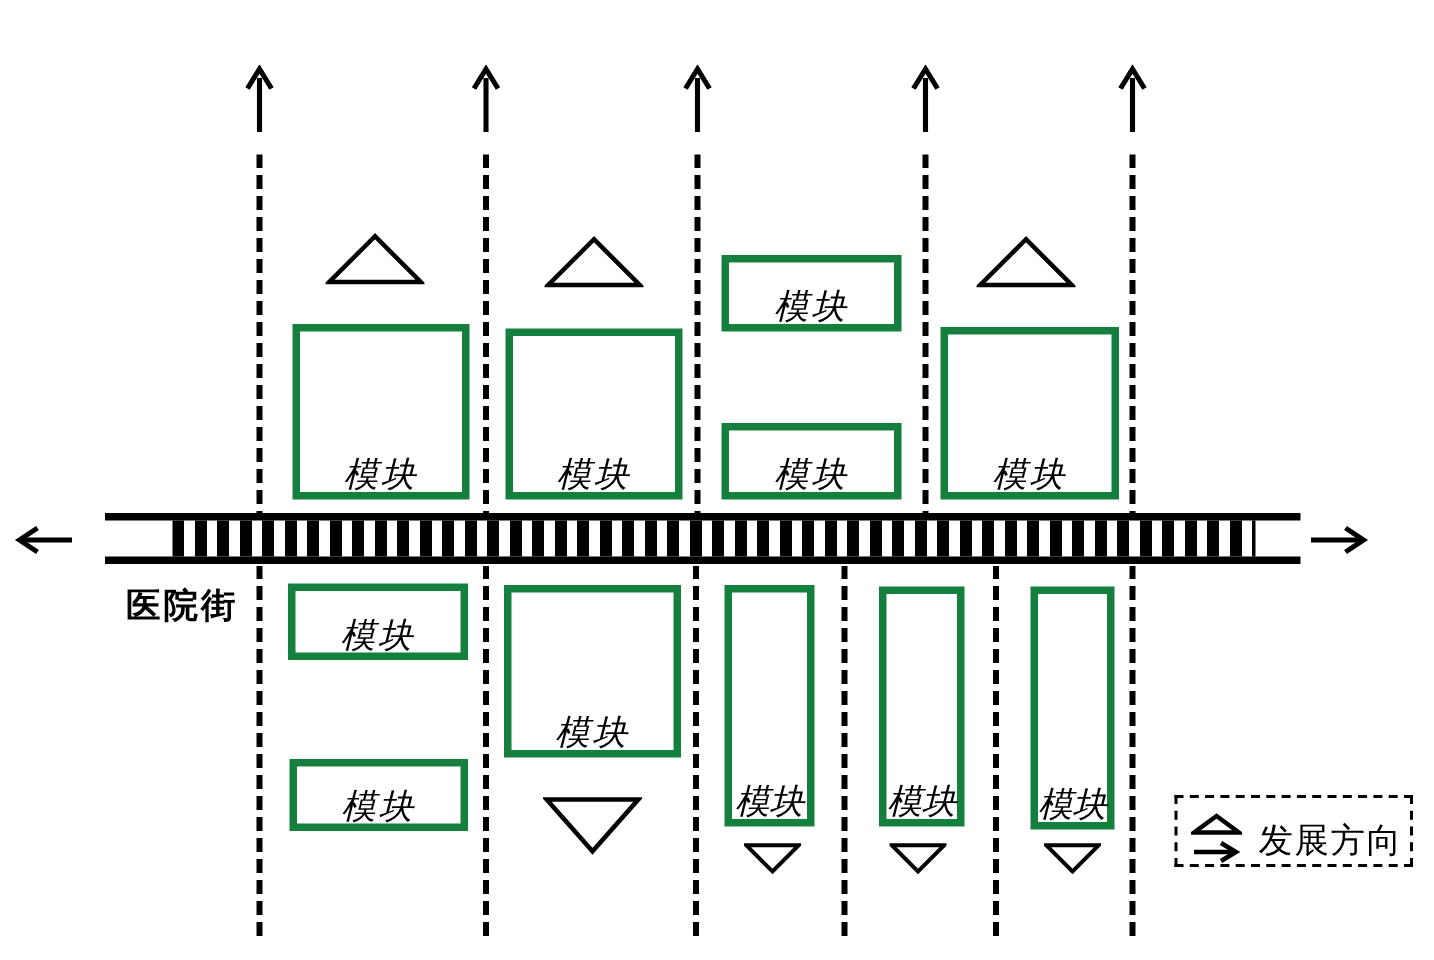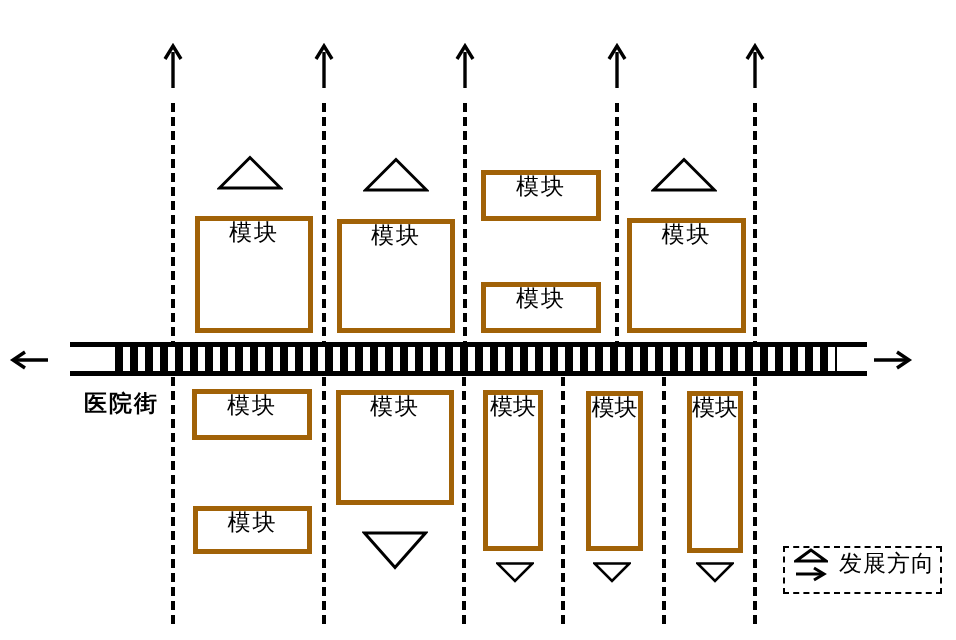--- a/index.html
+++ b/index.html
@@ -5,40 +5,40 @@
   html,body{margin:0;padding:0;background:#fff;}
   .canvas{
     position:relative;width:956px;height:640px;background:#ffffff;overflow:hidden;
     font-family:"Liberation Serif","DejaVu Serif",serif;color:#000;
   }
   .vdash{
     position:absolute;width:4px;
     background-image:repeating-linear-gradient(180deg,#000 0 9px,rgba(0,0,0,0) 9px 14px);
   }
   .module{
-    position:absolute;box-sizing:border-box;border:5px solid #a16207;background:#fff;
-    display:flex;align-items:flex-start;justify-content:center;
-    font-size:23px;letter-spacing:2px;line-height:1;
+    position:absolute;box-sizing:border-box;border:5px solid #15803d;background:#fff;
+    display:flex;align-items:flex-end;justify-content:center;
+    font-size:23px;letter-spacing:2px;line-height:1;font-style:italic;
   }
   .module.tall{letter-spacing:0;}
   .band{
     position:absolute;left:70px;top:342px;width:797px;height:34px;box-sizing:border-box;
     border-top:5px solid #000;border-bottom:5px solid #000;background:#fff;
   }
   .band-hatch{
     position:absolute;left:45px;top:0;width:722px;height:24px;
     background:repeating-linear-gradient(90deg,#000 0 8px,rgba(0,0,0,0) 8px 15px);
   }
   .street-label{
     position:absolute;left:84px;top:388px;font-size:23px;letter-spacing:2px;font-weight:bold;
   }
   .tri,.arrow{position:absolute;}
   .legend{
-    position:absolute;left:783px;top:546px;width:159px;height:48px;box-sizing:border-box;
-    border:2px dashed #000;background:#fff;display:flex;align-items:flex-start;
+    position:absolute;left:783px;top:530px;width:159px;height:48px;box-sizing:border-box;
+    border:2px dashed #000;background:#fff;display:flex;align-items:flex-end;
   }
   .legend-symbols{
     display:flex;flex-direction:column;align-items:center;justify-content:center;
     gap:3px;margin-left:8px;width:36px;
   }
   .legend-label{font-size:23px;letter-spacing:1px;margin-left:10px;white-space:nowrap;}
   svg{display:block;}
 </style>
 </head>
 <body>

